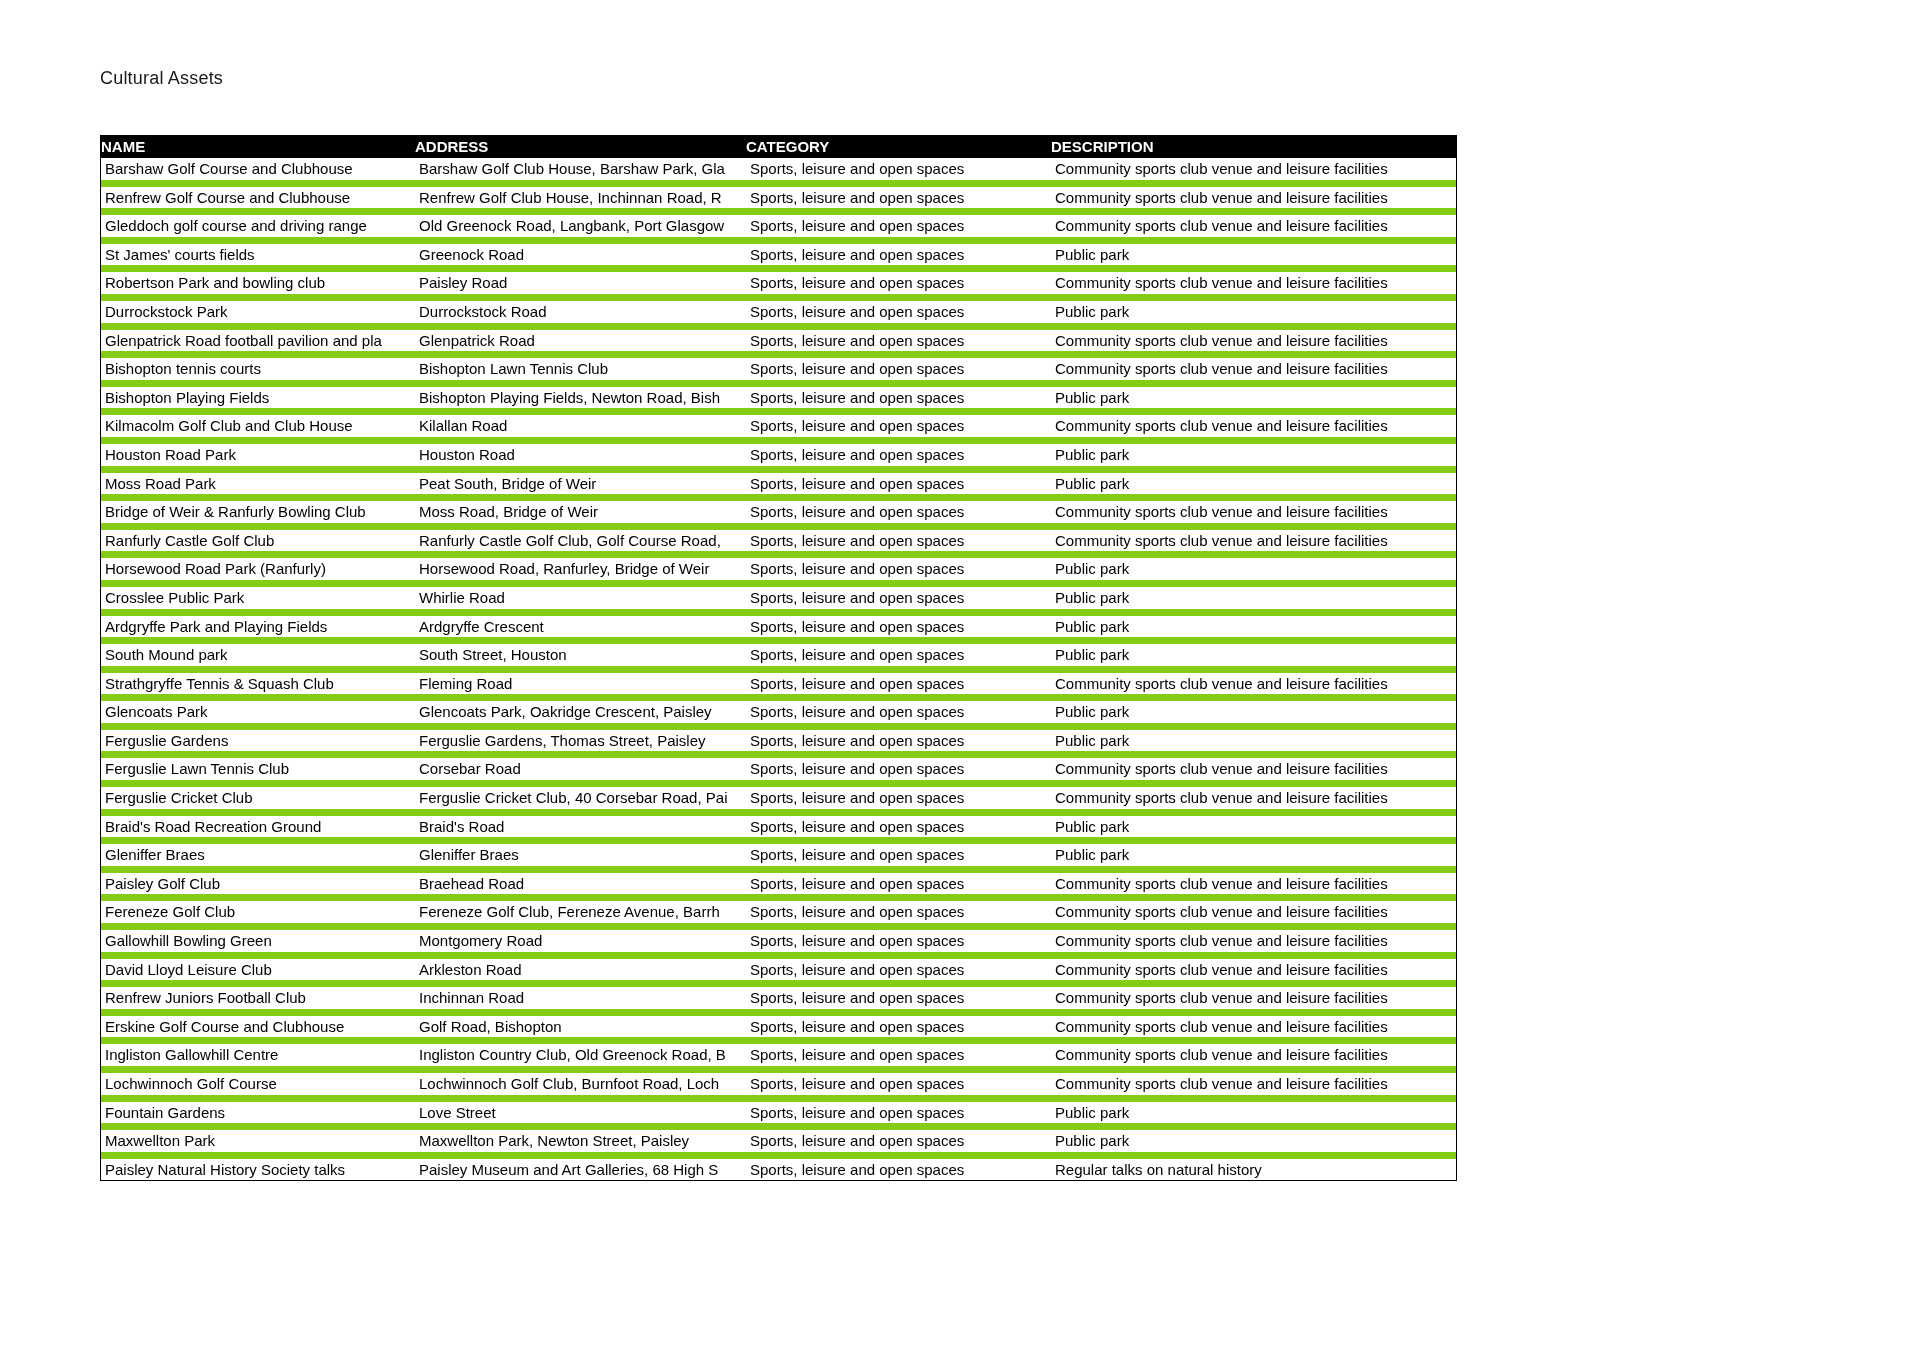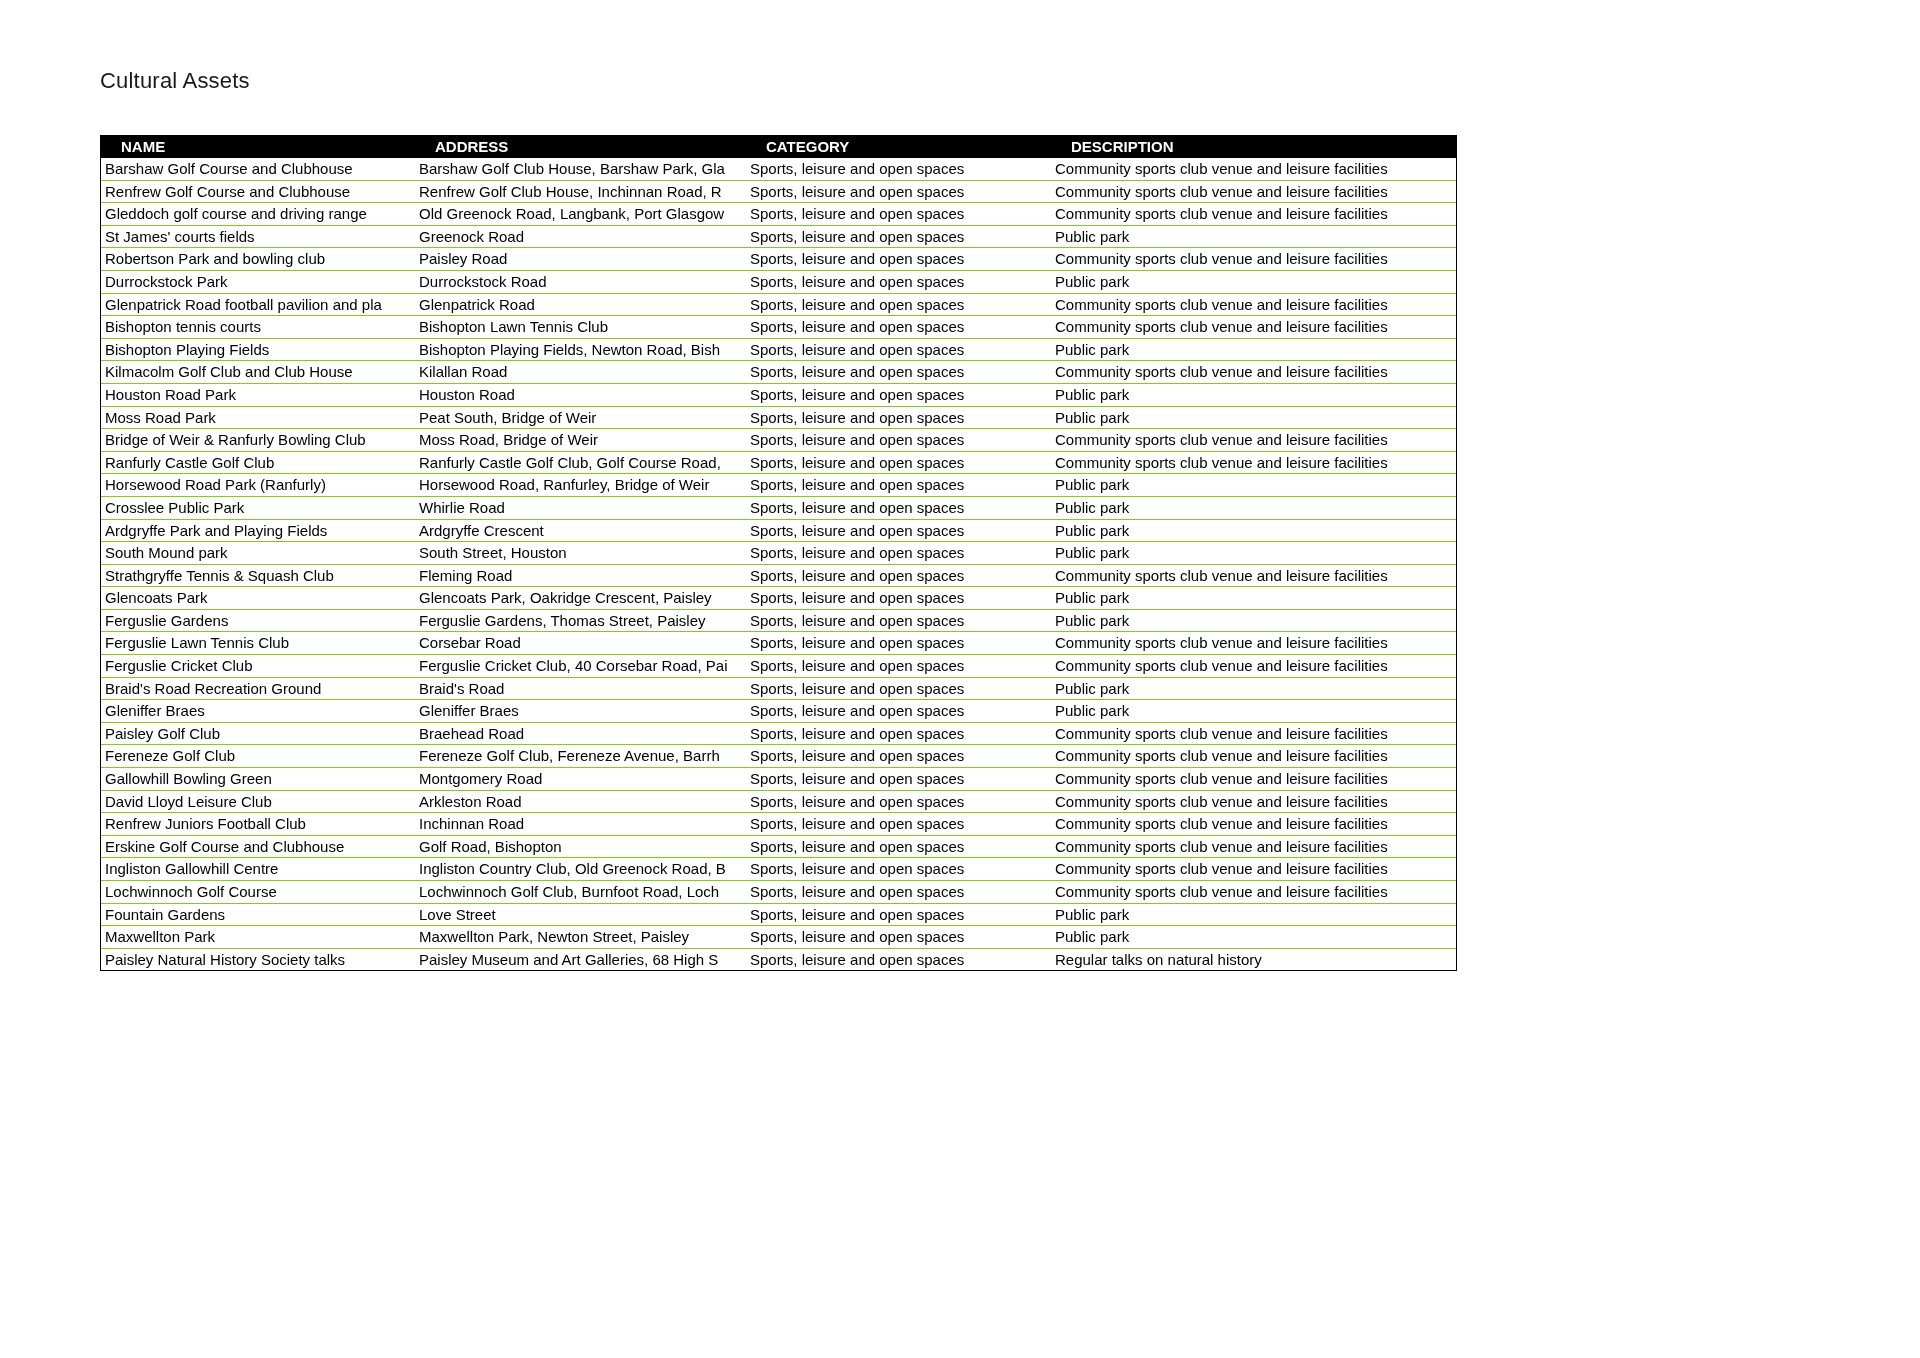--- a/index.html
+++ b/index.html
@@ -15,21 +15,21 @@
     position: relative;
     width: 1920px;
     height: 1358px;
     background: #ffffff;
     overflow: hidden;
   }
   .page-title {
     position: absolute;
     left: 100px;
     top: 68px;
-    font-size: 22px;
+    font-size: 18px;
     color: #1a1a1a;
     letter-spacing: 0.2px;
   }
   .assets-table {
     position: absolute;
     left: 100px;
     top: 135px;
     width: 1357px;
     border: 1px solid #000000;
     box-sizing: border-box;
@@ -38,30 +38,30 @@
     display: grid;
     grid-template-columns: 314px 331px 305px 407px;
     background: #000000;
     color: #ffffff;
     height: 22px;
     line-height: 22px;
     font-weight: bold;
     font-size: 15px;
   }
   .hcell {
-    padding-left: 20px;
+    padding-left: 0;
     white-space: nowrap;
     overflow: hidden;
   }
   .trow {
     display: grid;
     grid-template-columns: 314px 331px 305px 407px;
     height: 21.6px;
     line-height: 21.6px;
-    border-bottom: 1px solid #84cc16;
+    border-bottom: 7px solid #84cc16;
     font-size: 15px;
     background: #ffffff;
   }
   .trow:last-child {
     border-bottom: none;
   }
   .cell {
     padding-left: 4px;
     white-space: nowrap;
     overflow: hidden;

